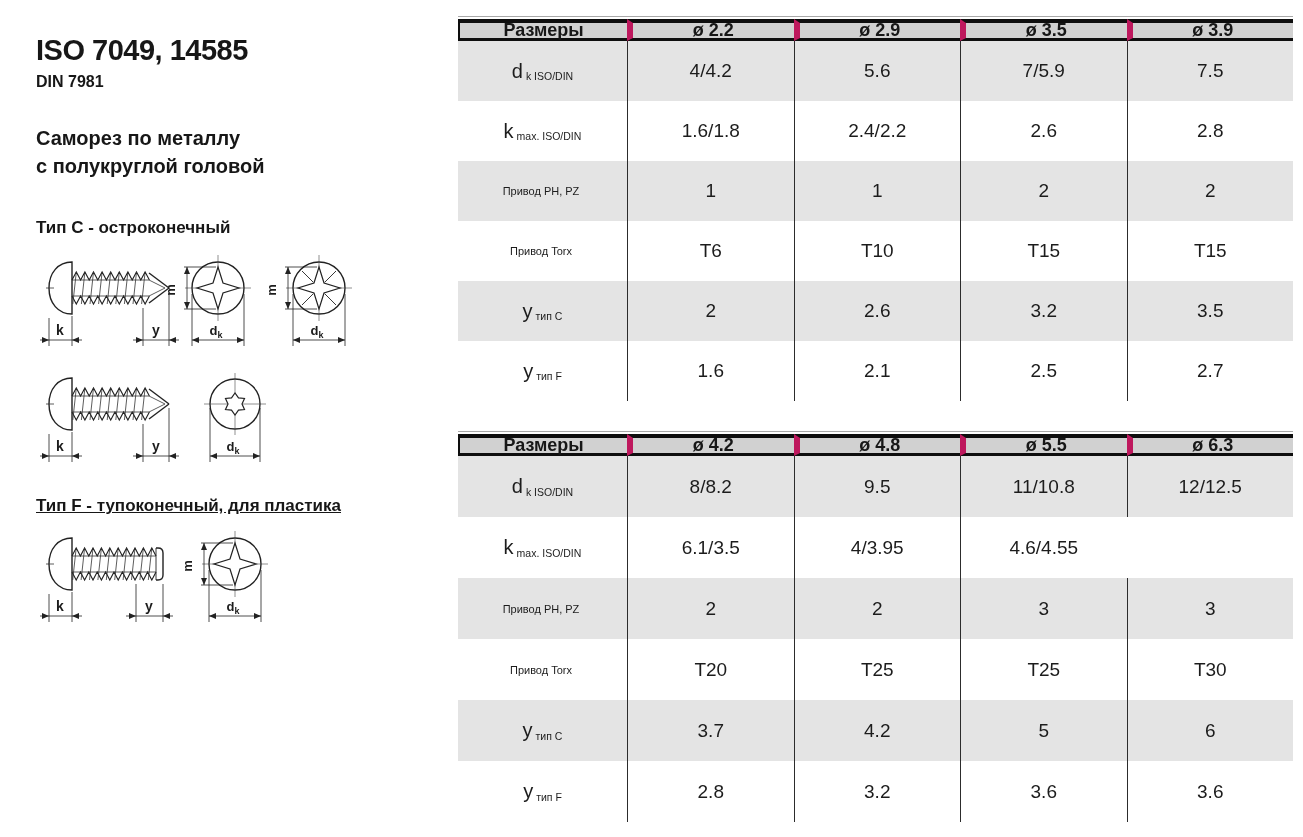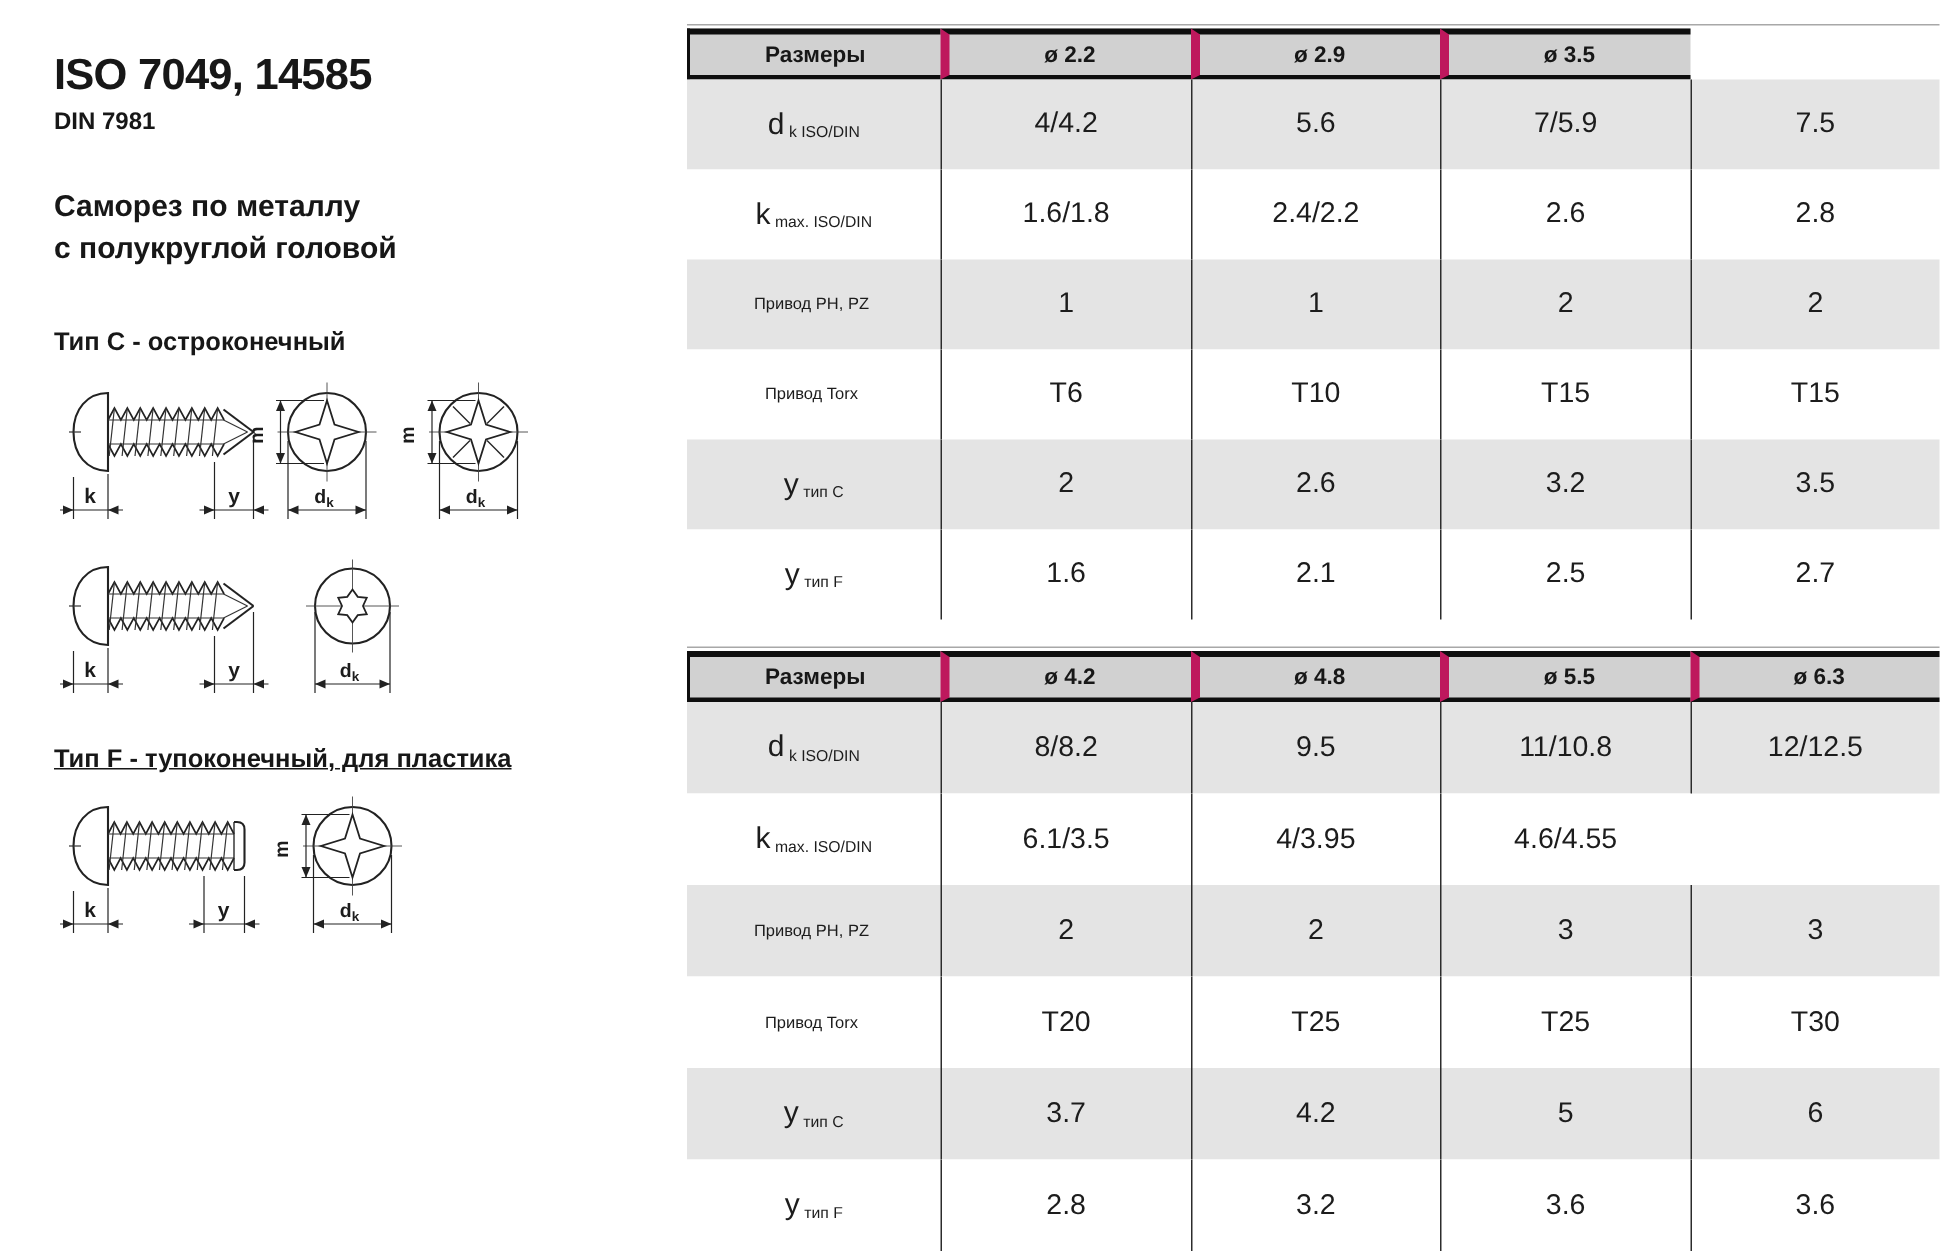--- a/index.html
+++ b/index.html
@@ -24,24 +24,24 @@
   .dimtext { font-family:"Liberation Sans", sans-serif; font-weight:bold; font-size:14px; fill:#1c1c1c; }
   .dimsub { font-size:9px; }
 
   
   .tblwrap { position:absolute; left:458px; width:835px; }
   .t1 { top:16px; }
   .t2 { top:431px; }
   .toprule { border-top:1px solid #a8a8a8; height:3px; }
   .trow { display:grid; grid-template-columns:169px 1fr 1fr 1fr 1fr; }
   .thead .th {
-    background:#d1d1d1; height:34px;
+    background:#d1d1d1; height:22px;
     border-top:4px solid #0e0e0e; border-bottom:3px solid #0e0e0e;
     display:flex; align-items:center; justify-content:center;
-    font-weight:bold; font-size:15px; color:#171717;text-align:center;
+    font-weight:bold; font-size:18px; color:#171717;text-align:center;
   }
   .thead .th:first-child { border-left:2px solid #0e0e0e; }
   .thead .th:not(:first-child) { border-left:6px solid #be185d; }
   .trow.body { height:60px; }
   .t2 .trow.body { height:61px; }
   .td {
     display:flex; align-items:center; justify-content:center;
     font-size:19px; color:#1c1c1c; background:#ffffff;
   }
   .td:not(.label) { border-left:1.5px solid #2c2c2c; }
@@ -274,20 +274,21 @@
     </div>
   </div>
 
   <div class="tblwrap t1">
     <div class="toprule"></div>
     <div class="trow thead">
       <div class="th">Размеры</div>
       <div class="th">ø 2.2</div>
       <div class="th">ø 2.9</div>
       <div class="th">ø 3.5</div>
+      <div class="th">ø 3.9</div>
     </div>
     <div class="trow body shade">
       <div class="td label">
           <span class="lm dim">d</span>
           <span class="ls">k ISO/DIN</span>
         </div>
       <div class="td">4/4.2</div>
       <div class="td">5.6</div>
       <div class="td">7/5.9</div>
       <div class="td">7.5</div>

